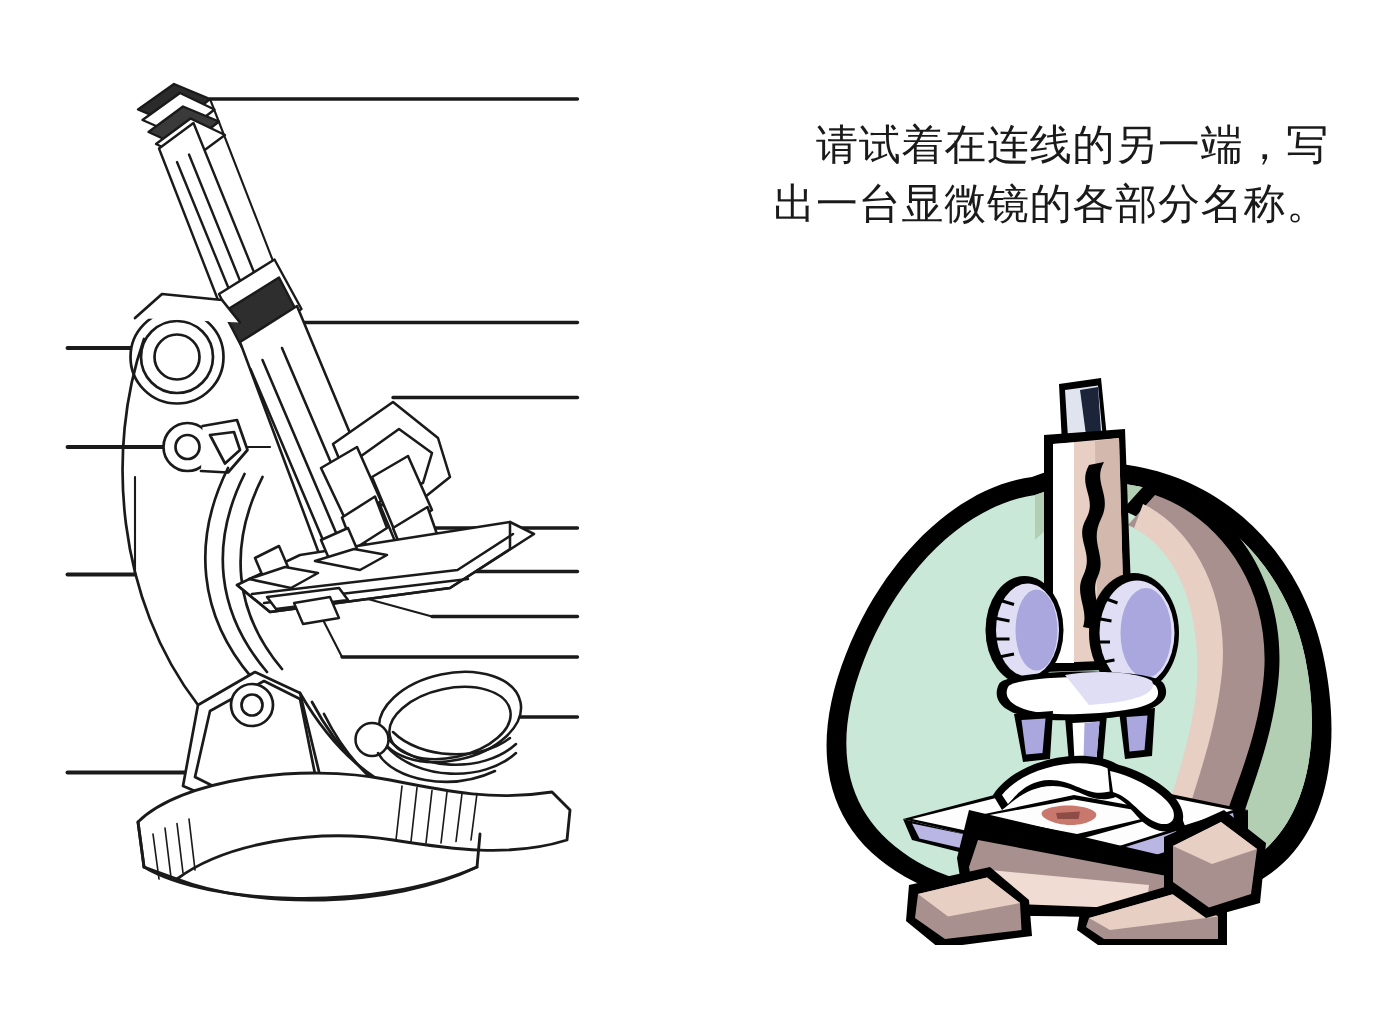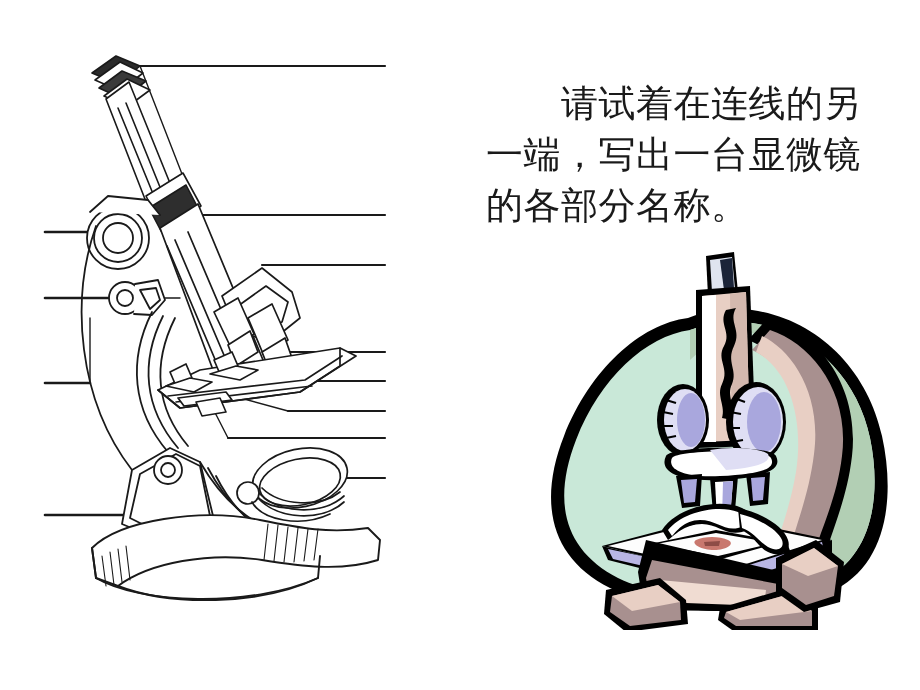--- a/index.html
+++ b/index.html
@@ -19,25 +19,26 @@
     overflow: hidden;
   }
 
   
   #instruction {
     position: absolute;
     left: 486px;
     top: 78px;
     width: 400px;
     font-family: "DejaVu Serif", "Liberation Serif", serif;
-    font-size: 37px;
+    font-size: 28px;
     line-height: 1.38;
     color: #1a1a1a;
     letter-spacing: 0.5px;
     white-space: pre-wrap;
+    text-align: right;
   }
 
   
   #lineart {
     position: absolute;
     left: 0px;
     top: 0px;
     width: 470px;
     height: 690px;
   }

